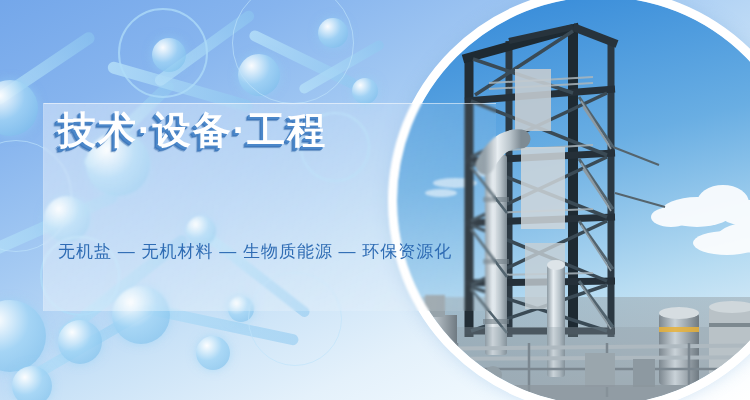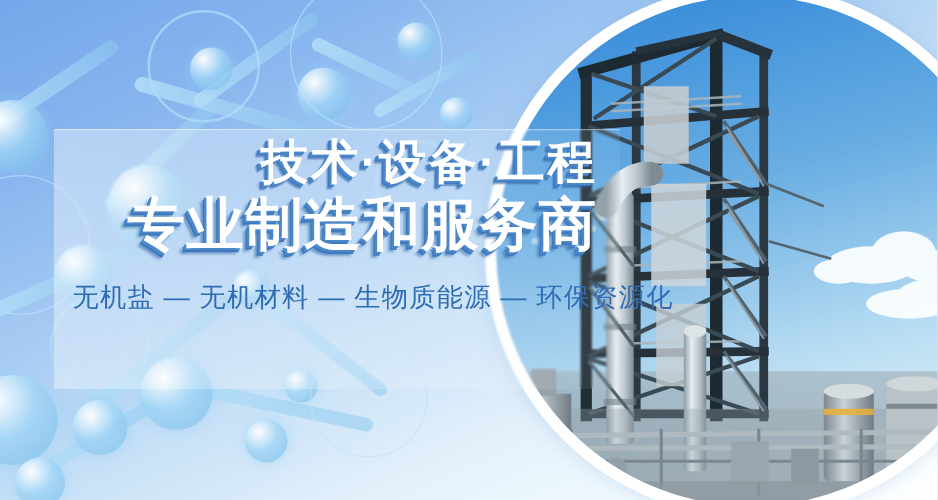--- a/index.html
+++ b/index.html
@@ -1,20 +1,19 @@
 <!DOCTYPE html>
 <html><head>
 <meta charset="utf-8">
 <style>
   html,body{margin:0;padding:0;background:#fff;}
   .banner{
     position:relative;width:750px;height:400px;overflow:hidden;
     font-family:"Liberation Sans","DejaVu Sans",sans-serif;
     background:linear-gradient(155deg,#74a7ea 0%,#86b4ee 18%,#a6cbf3 38%,#c9e2f7 56%,#e4f1fb 72%,#f4fbff 88%,#ffffff 100%);
-    text-align:right;
   }
 
   
   .molecules{position:absolute;inset:0;pointer-events:none;}
   .atom{
     position:absolute;border-radius:50%;
     background:radial-gradient(circle at 32% 28%,rgba(255,255,255,.95),rgba(160,212,245,.80) 45%,rgba(104,180,230,.62) 100%);
     box-shadow:0 0 10px rgba(150,210,245,.55);
   }
   .bond{position:absolute;background:linear-gradient(90deg,rgba(180,222,248,.85),rgba(140,200,240,.55));border-radius:9px;transform-origin:0 50%;}
@@ -45,21 +44,21 @@
   .h-line1{
     font-size:38px;font-weight:bold;color:#ffffff;letter-spacing:2px;line-height:1.08;
     text-shadow:-2px 2px 0 #4b87c9,-3px 3px 0 #3f79bd,-4px 4px 1px rgba(40,95,160,.55);
   }
   .h-line2{
     margin-top:4px;font-size:46px;font-weight:bold;color:#ffffff;letter-spacing:1px;line-height:1.08;
     text-shadow:-2px 2px 0 #4b87c9,-3px 3px 0 #3f79bd,-5px 5px 2px rgba(40,95,160,.50);
   }
 
   
-  .sub-cn{position:absolute;left:58px;top:224px;font-size:21px;color:#2f6cb4;letter-spacing:1px;white-space:nowrap;}
+  .sub-cn{position:absolute;left:58px;top:240px;font-size:17px;color:#2f6cb4;letter-spacing:1px;white-space:nowrap;}
   .sub-en{position:absolute;left:58px;top:264px;width:408px;font-size:11.5px;font-weight:bold;
           color:#2f6cb4;letter-spacing:.85px;line-height:1.75;}
 </style>
 </head>
 <body>
 
 <div class="banner">
 
   <div class="molecules">
     <div class="bond" style="left:-6px;top:96px;width:120px;height:12px;transform:rotate(-34deg);"></div>
@@ -265,18 +264,17 @@
         <rect x="0" y="388" width="408" height="20" fill="#8b969d" opacity=".7"></rect>
       </svg>
     </div>
     <div class="photo-ring"></div>
   </div>
 
   <div class="panel"></div>
 
   <div class="heads">
     <div class="h-line1">技术·设备·工程</div>
-    <div class="h-line2">专业制造和服务商</div>
   </div>
 
   <div class="sub-cn">无机盐 —  无机材料 — 生物质能源 — 环保资源化</div>
 
 </div>
 
 </body></html>

